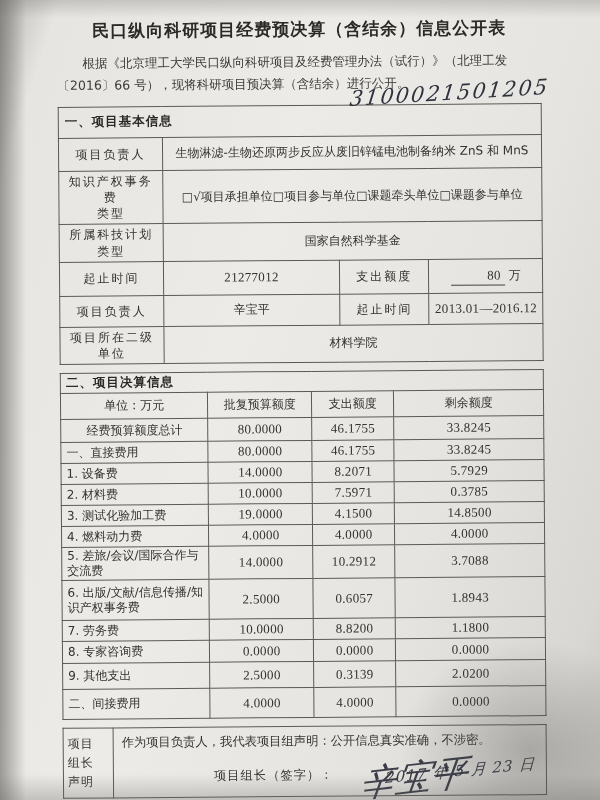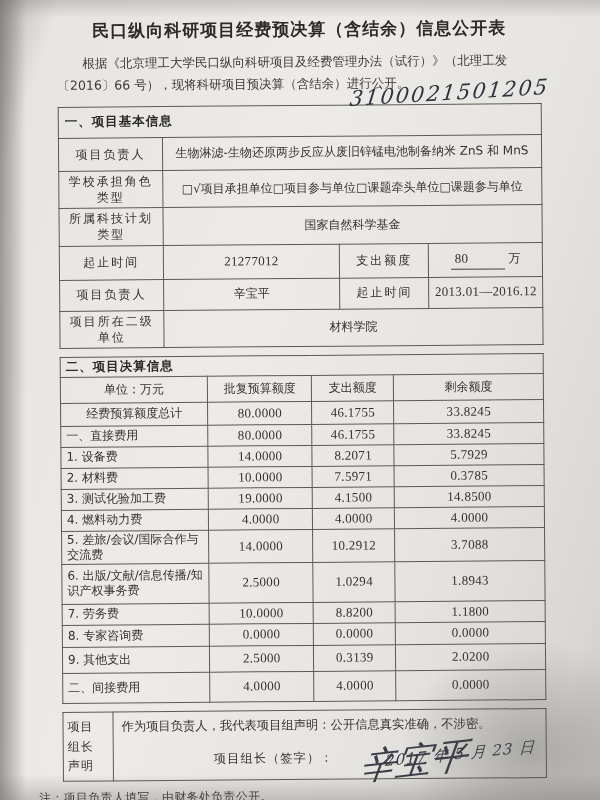--- a/index.html
+++ b/index.html
@@ -50,21 +50,21 @@
   .t1 tr.r-name td{height:33px;}
   .t1 tr.r-role td{height:35px;}
   .t1 tr.r-plan td{height:36px;}
   .t1 tr.r-num td{height:34px;}
   .t1 tr.r-unit td{height:36px;}
   .t2{margin-top:8px;}
   .t2 td{padding:1px 5px;}
   .t2 .item{text-align:left;line-height:1.25;}
   .t2 .item.center{text-align:center;}
   .t2 td.c{text-align:center;}
-  .underlined{display:inline-block;min-width:46px;border-bottom:1px solid #44423e;text-align:left;padding:0 4px;}
+  .underlined{display:inline-block;min-width:46px;border-bottom:1px solid #44423e;text-align:right;padding:0 4px;}
   .t3{margin-top:8px;}
   .t3 .dlbl{width:50px;text-align:left;letter-spacing:1px;line-height:1.6;font-size:12px;}
   .t3 .dbody{padding:5px 8px 12px 8px;position:relative;height:62px;vertical-align:top;}
   .statement{font-size:12.3px;line-height:1.5;}
   .signrow{position:relative;margin-top:16px;font-size:12.3px;}
   .signlabel{margin-left:92px;letter-spacing:1px;}
   .signature{
     position:absolute;left:238px;top:-12px;
     font-size:36px;color:#3a3d47;white-space:nowrap;
     transform:rotate(-6deg) skewX(-14deg);
@@ -101,21 +101,21 @@
       <tbody>
           <tr>
         <td colspan="4" class="sec">一、项目基本信息</td>
       </tr>
       <tr class="r-name">
         <td class="lbl">项目负责人</td>
         <td colspan="3" class="val">生物淋滤-生物还原两步反应从废旧锌锰电池制备纳米 ZnS 和 MnS</td>
       </tr>
       <tr class="r-role">
         <td class="lbl">
-          <div>学校承担角色</div>
+          <div>知识产权事务费</div>
           <div>类型</div>
         </td>
         <td colspan="3" class="val">□√项目承担单位□项目参与单位□课题牵头单位□课题参与单位</td>
       </tr>
       <tr class="r-plan">
         <td class="lbl">
           <div>所属科技计划</div>
           <div>类型</div>
         </td>
         <td colspan="3" class="val">国家自然科学基金</td>
@@ -197,21 +197,21 @@
       </tr>
       <tr style="height:32px">
         <td class="item">5. 差旅/会议/国际合作与交流费</td>
         <td class="c num">14.0000</td>
         <td class="c num">10.2912</td>
         <td class="c num">3.7088</td>
       </tr>
       <tr style="height:40px">
         <td class="item">6. 出版/文献/信息传播/知识产权事务费</td>
         <td class="c num">2.5000</td>
-        <td class="c num">1.0294</td>
+        <td class="c num">0.6057</td>
         <td class="c num">1.8943</td>
       </tr>
       <tr style="height:21px">
         <td class="item">7. 劳务费</td>
         <td class="c num">10.0000</td>
         <td class="c num">8.8200</td>
         <td class="c num">1.1800</td>
       </tr>
       <tr style="height:22px">
         <td class="item">8. 专家咨询费</td>

